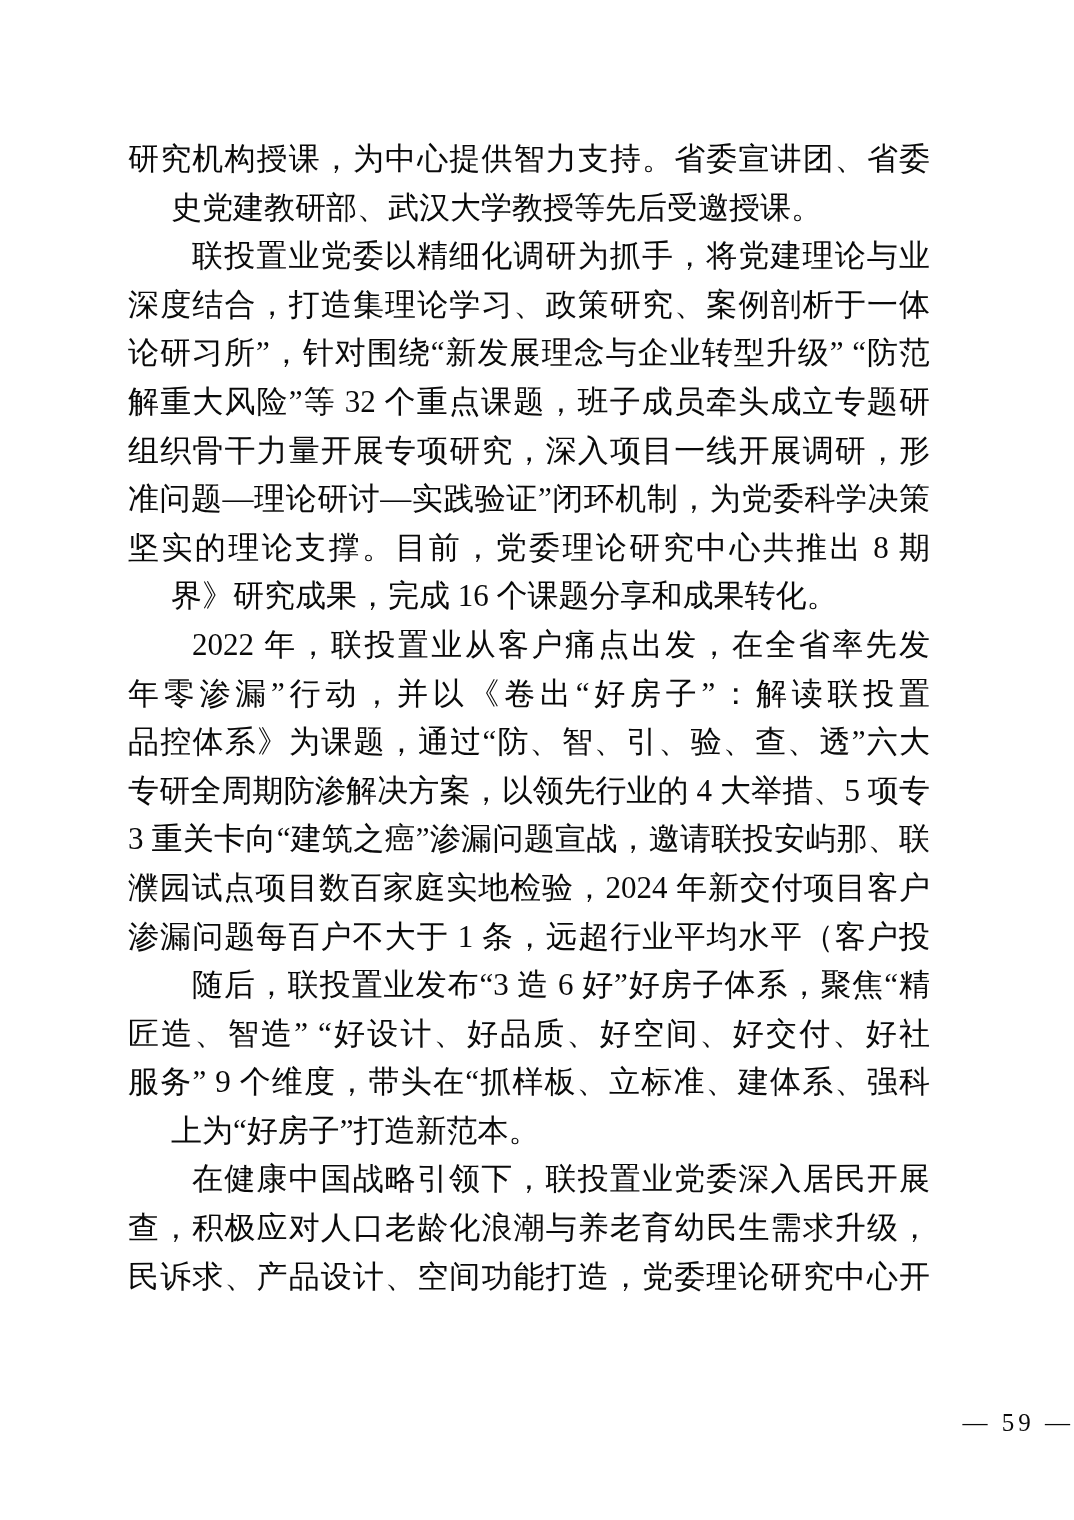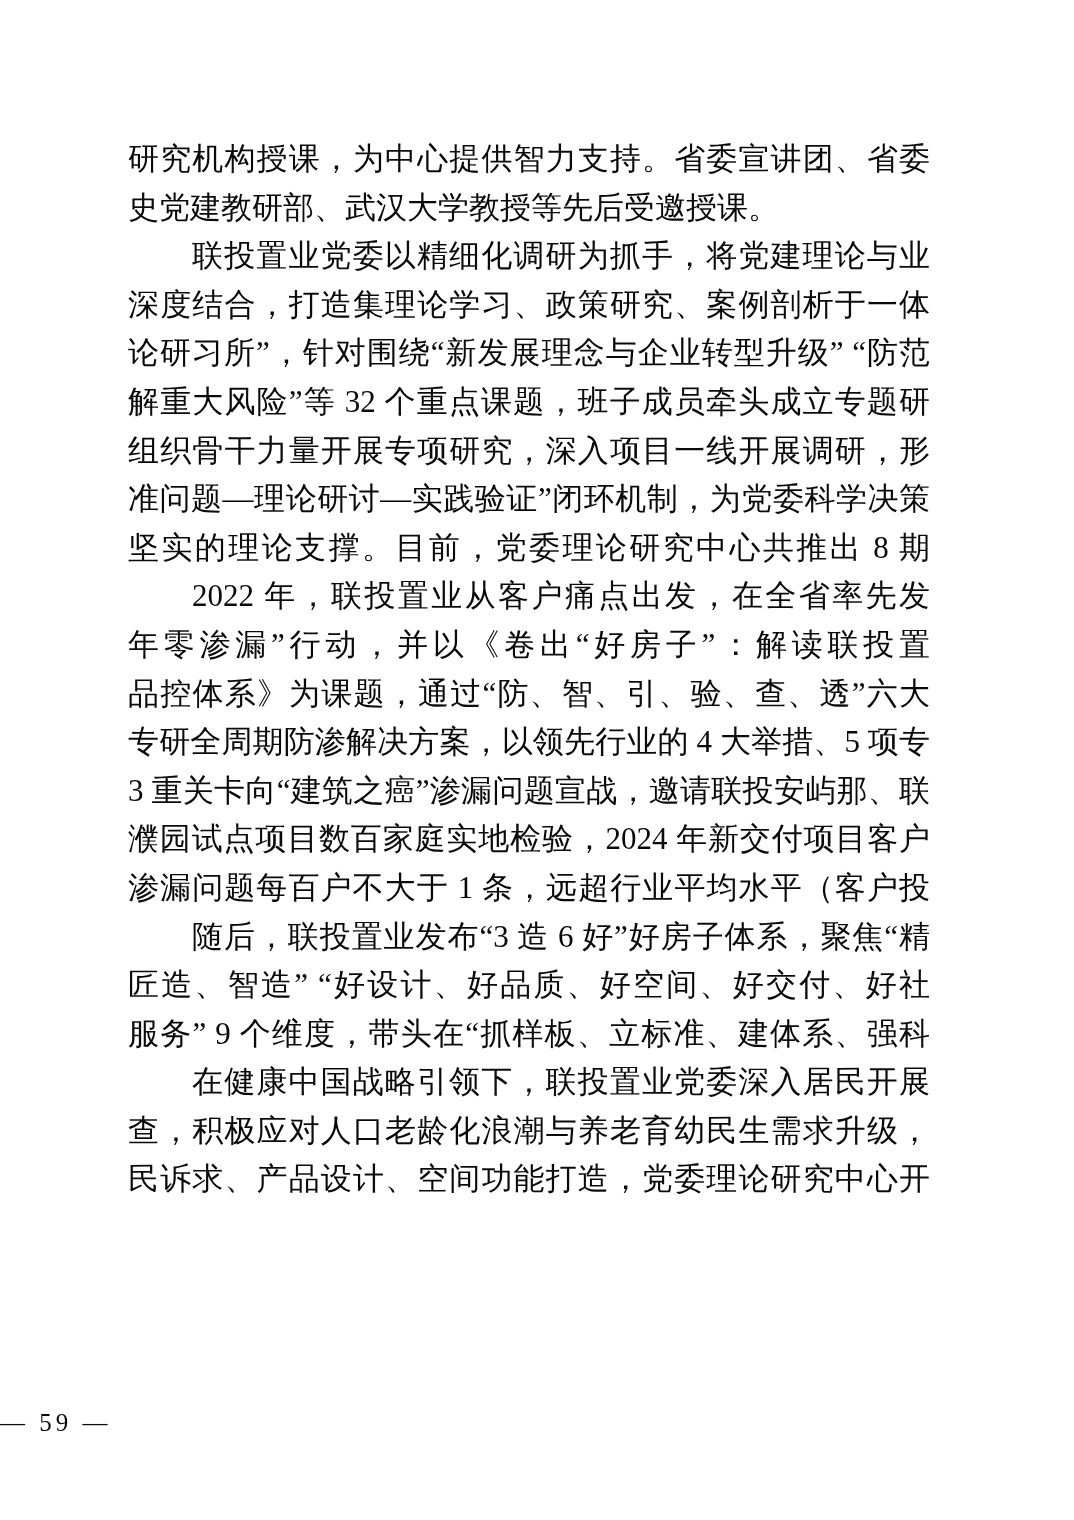--- a/index.html
+++ b/index.html
@@ -29,55 +29,58 @@
     text-align: justify;
     text-align-last: justify;
     overflow: hidden;
     white-space: normal;
   }
   .line.indent {
     text-indent: 64px;
   }
   .line.para-end {
     text-align-last: left;
+    margin-left: 43px;
   }
   .page-number {
     position: absolute;
     left: 0;
     top: 1403px;
     width: 100%;
-    text-align: left;
+    text-align: right;
     font-size: 25px;
     line-height: 40px;
     letter-spacing: 4px;
     color: #0a0a0a;
   }
 </style>
 </head>
 <body>
 
 <div class="page">
   <div class="text-block">
       <div class="line">研究机构授课，为中心提供智力支持。省委宣讲团、省委党校党</div>
       <div class="line para-end">史党建教研部、武汉大学教授等先后受邀授课。</div>
       <div class="line indent">联投置业党委以精细化调研为抓手，将党建理论与业务痛点</div>
       <div class="line">深度结合，打造集理论学习、政策研究、案例剖析于一体的“理</div>
       <div class="line">论研习所”，针对围绕“新发展理念与企业转型升级” “防范化</div>
       <div class="line">解重大风险”等 32 个重点课题，班子成员牵头成立专题研究组，</div>
       <div class="line">组织骨干力量开展专项研究，深入项目一线开展调研，形成“找</div>
       <div class="line">准问题—理论研讨—实践验证”闭环机制，为党委科学决策提供</div>
       <div class="line">坚实的理论支撑。目前，党委理论研究中心共推出 8 期《焕新视</div>
+      <div class="line para-end">界》研究成果，完成 16 个课题分享和成果转化。</div>
       <div class="line indent">2022 年，联投置业从客户痛点出发，在全省率先发起“两</div>
       <div class="line">年零渗漏”行动，并以《卷出“好房子”：解读联投置业“44533”</div>
       <div class="line">品控体系》为课题，通过“防、智、引、验、查、透”六大措施</div>
       <div class="line">专研全周期防渗解决方案，以领先行业的 4 大举措、5 项专研、</div>
       <div class="line">3 重关卡向“建筑之癌”渗漏问题宣战，邀请联投安屿那、联投</div>
       <div class="line">濮园试点项目数百家庭实地检验，2024 年新交付项目客户投诉</div>
       <div class="line">渗漏问题每百户不大于 1 条，远超行业平均水平（客户投诉渗漏</div>
       <div class="line indent">随后，联投置业发布“3 造 6 好”好房子体系，聚焦“精造、</div>
       <div class="line">匠造、智造” “好设计、好品质、好空间、好交付、好社区、好</div>
       <div class="line">服务” 9 个维度，带头在“抓样板、立标准、建体系、强科技”</div>
+      <div class="line para-end">上为“好房子”打造新范本。</div>
       <div class="line indent">在健康中国战略引领下，联投置业党委深入居民开展问卷调</div>
       <div class="line">查，积极应对人口老龄化浪潮与养老育幼民生需求升级，围绕居</div>
       <div class="line">民诉求、产品设计、空间功能打造，党委理论研究中心开展《武</div>
     </div>
   <div class="page-number">— 59 —</div>
 </div>
 
 </body></html>

